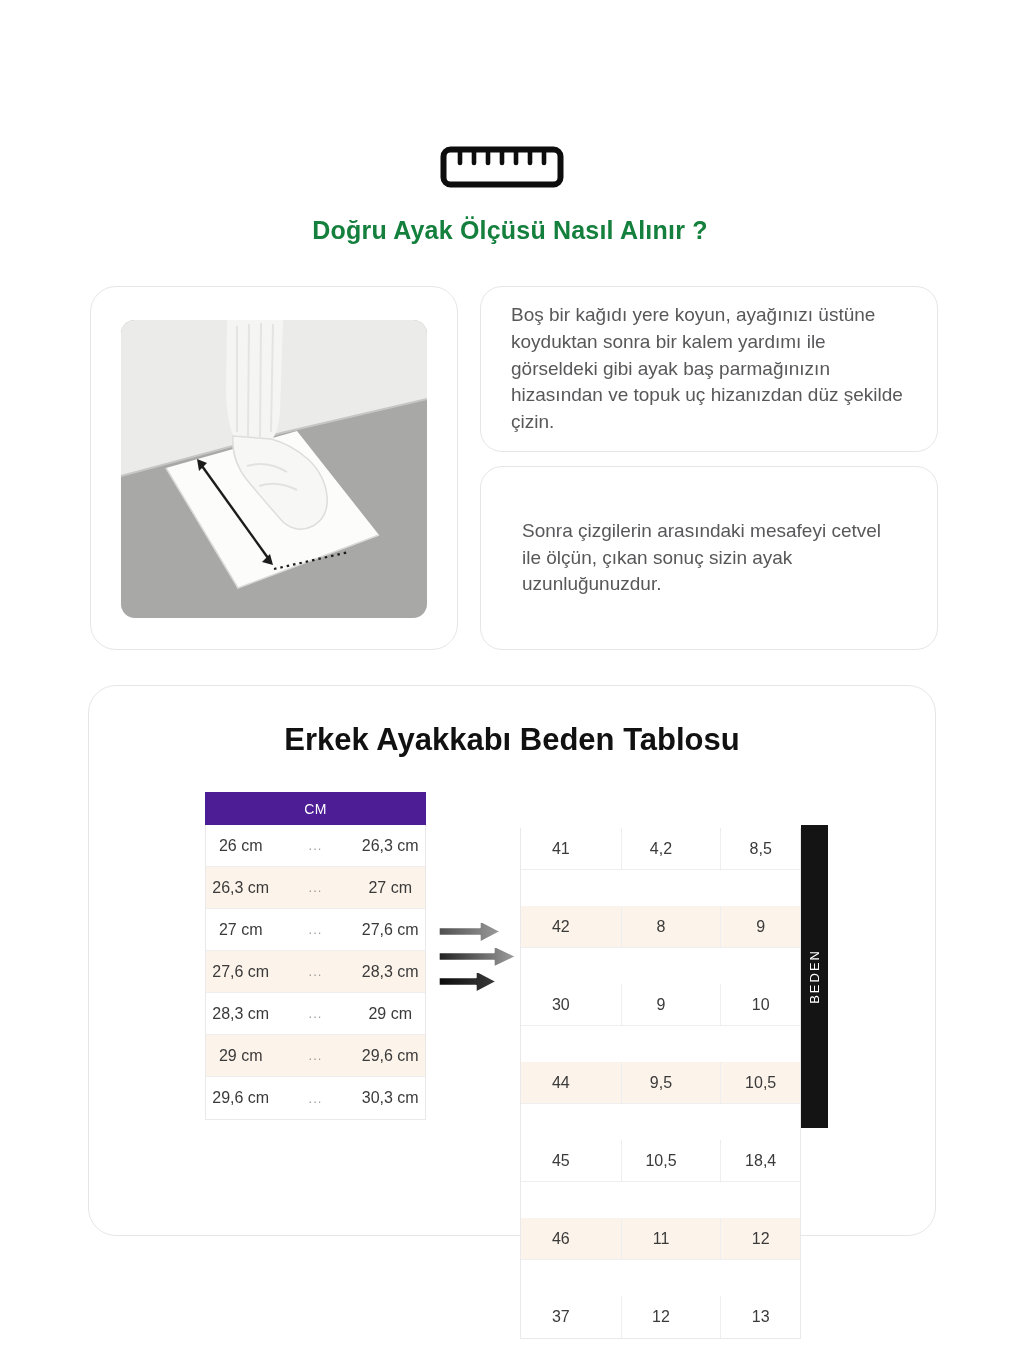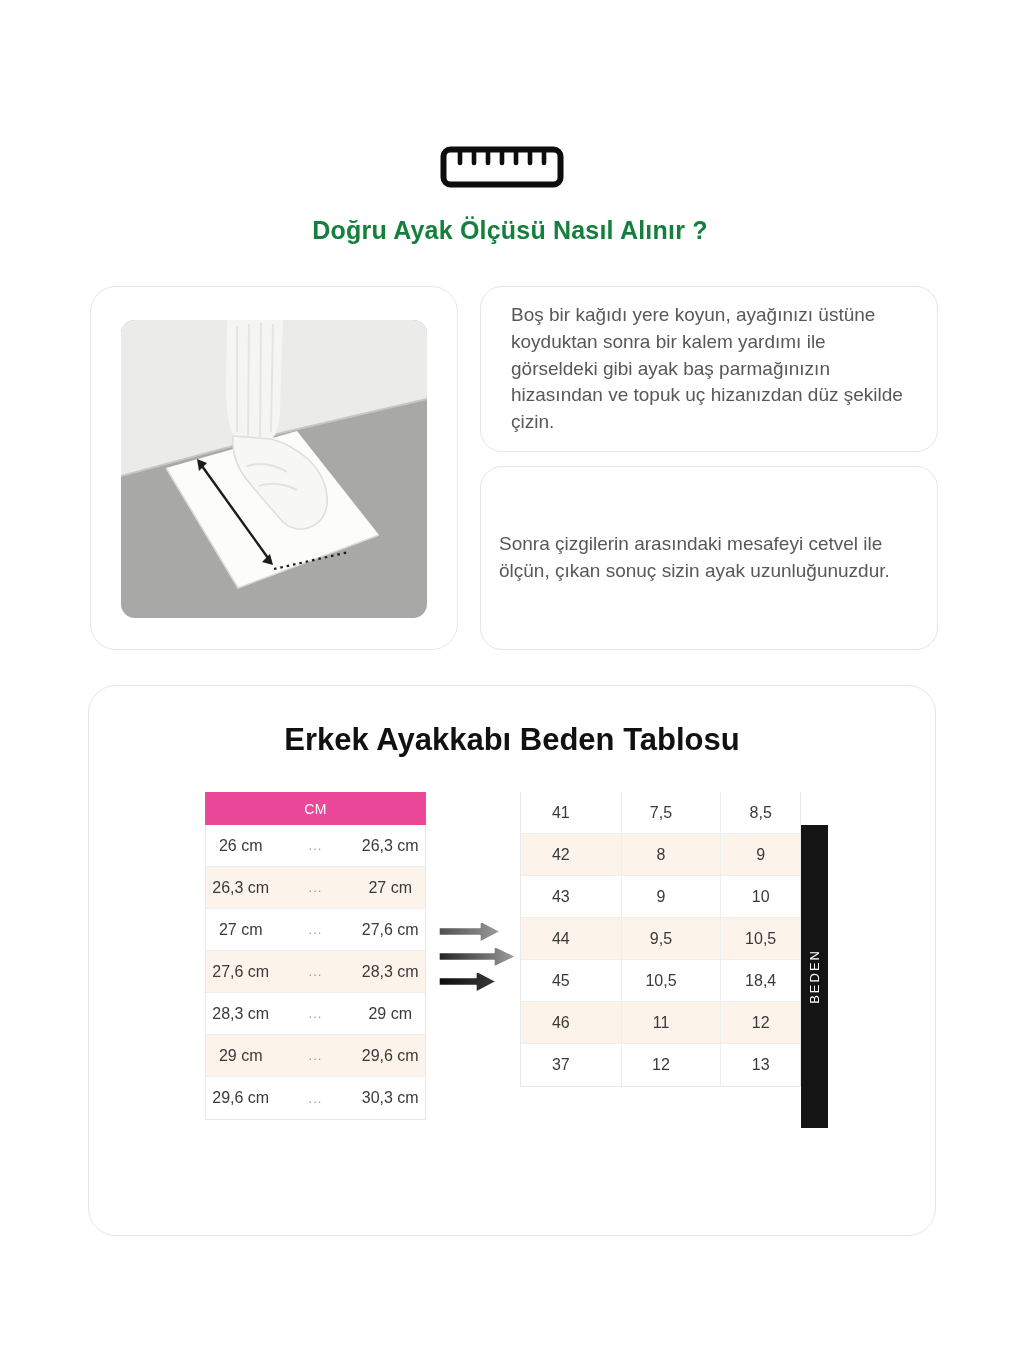--- a/index.html
+++ b/index.html
@@ -29,34 +29,34 @@
   }
   .photo-card { left: 90px; top: 286px; width: 368px; height: 364px; }
   .photo-frame {
     position: absolute; left: 30px; top: 33px;
     width: 306px; height: 298px;
     border-radius: 14px; overflow: hidden;
   }
   .step-card-1 { left: 480px; top: 286px; width: 458px; height: 166px; border-radius: 22px;
                  display: flex; align-items: center; padding: 18px 30px; }
   .step-card-2 { left: 480px; top: 466px; width: 458px; height: 184px; border-radius: 22px;
-                 display: flex; align-items: center; padding: 18px 18px; }
+                 display: flex; align-items: center; padding: 18px 41px; }
   .step-text {
     font-size: 19px; line-height: 1.42; color: #58585a;
   }
 
   
   .table-card { left: 88px; top: 685px; width: 848px; height: 551px; border-radius: 28px; }
   .table-title {
     left: 88px; top: 722px; width: 848px;
     text-align: center;
     font-size: 31px; font-weight: 700; color: #111;
   }
   .black-head {
-    background: #ec4899; color: #fff;
+    background: #4c1d95; color: #fff;
     font-size: 14px; letter-spacing: 0.4px;
     display: flex; align-items: center; justify-content: center;
   }
 
   
   .cm-table { left: 205px; top: 792px; width: 221px; }
   .cm-head { height: 33px; }
   .cm-body { border: 1px solid #e9e9e9; border-top: none; }
   .row {
     display: grid; height: 42px;
@@ -70,21 +70,21 @@
   .row.stripe { background: #fcf3ea; }
   .cm-row { grid-template-columns: 1fr 40px 1fr; }
   .cm-row span { text-align: center; }
   .dots { color: #9a9a9a; font-size: 13px; letter-spacing: 1px; }
 
   
   .size-table { left: 520px; top: 792px; width: 281px; }
   .size-head { height: 33px; display: grid; grid-template-columns: 1fr 1fr 1fr; }
   .size-head span { display: flex; align-items: center; justify-content: center; }
   .size-body { border: 1px solid #e9e9e9; border-top: none; }
-  .size-row { grid-template-columns: 1fr 1fr 1fr; }
+  .size-row { grid-template-columns: 1fr 1fr 1fr; margin-top: 36px; }
   .size-row span { text-align: center; height: 100%; display: flex; align-items: center; justify-content: center; }
   .size-row span + span { border-left: 1px solid #eeeeee; }
 
   
   .beden-bar {
     left: 801px; top: 825px; width: 27px; height: 303px;
     background: #141414;
     display: flex; align-items: center; justify-content: center;
   }
   .beden-label {
@@ -216,30 +216,30 @@
     <path d="M3,12.5 L44,12.5 L44,6 L64,16.5 L44,27 L44,20.5 L3,20.5 Z" fill="url(#g1)" stroke="#ffffff" stroke-width="1.4" stroke-linejoin="round"></path>
     <path d="M3,37.5 L58,37.5 L58,31 L80,41.5 L58,52 L58,45.5 L3,45.5 Z" fill="url(#g2)" stroke="#ffffff" stroke-width="1.4" stroke-linejoin="round"></path>
     <path d="M3,62.5 L40,62.5 L40,56 L60,66.5 L40,77 L40,70.5 L3,70.5 Z" fill="url(#g3)" stroke="#ffffff" stroke-width="1.4" stroke-linejoin="round"></path>
   </svg>
 </div>
 
 <div class="abs size-table">
   <div class="size-body">
     <div class="row size-row">
       <span>41</span>
-      <span>7,5</span>
+      <span>4,2</span>
       <span>8,5</span>
     </div>
     <div class="row size-row stripe">
       <span>42</span>
       <span>8</span>
       <span>9</span>
     </div>
     <div class="row size-row">
-      <span>43</span>
+      <span>30</span>
       <span>9</span>
       <span>10</span>
     </div>
     <div class="row size-row stripe">
       <span>44</span>
       <span>9,5</span>
       <span>10,5</span>
     </div>
     <div class="row size-row">
       <span>45</span>

